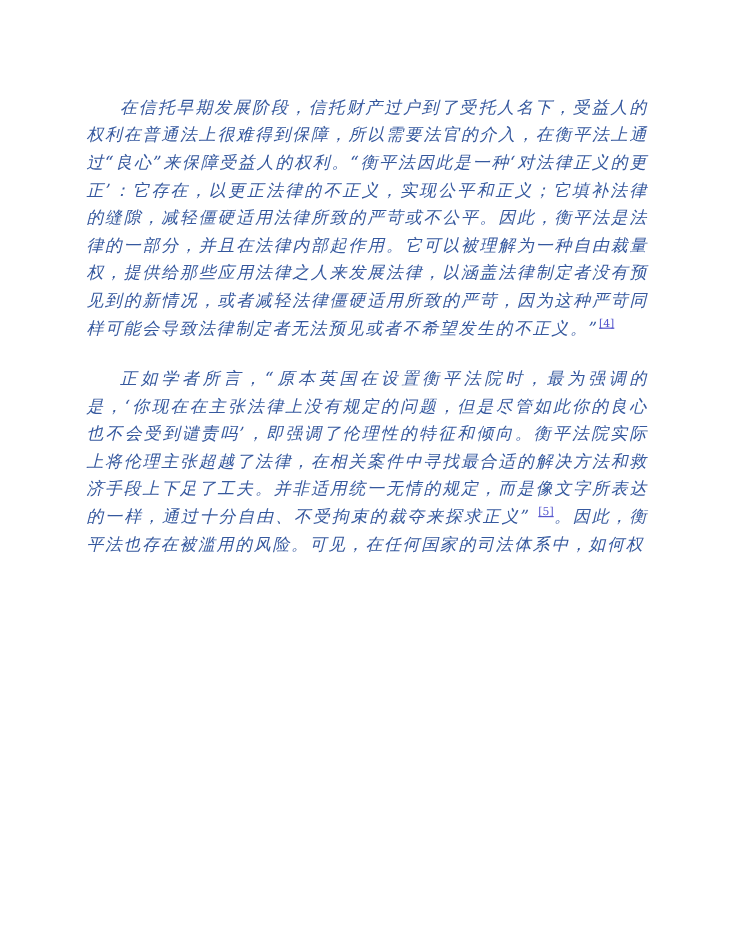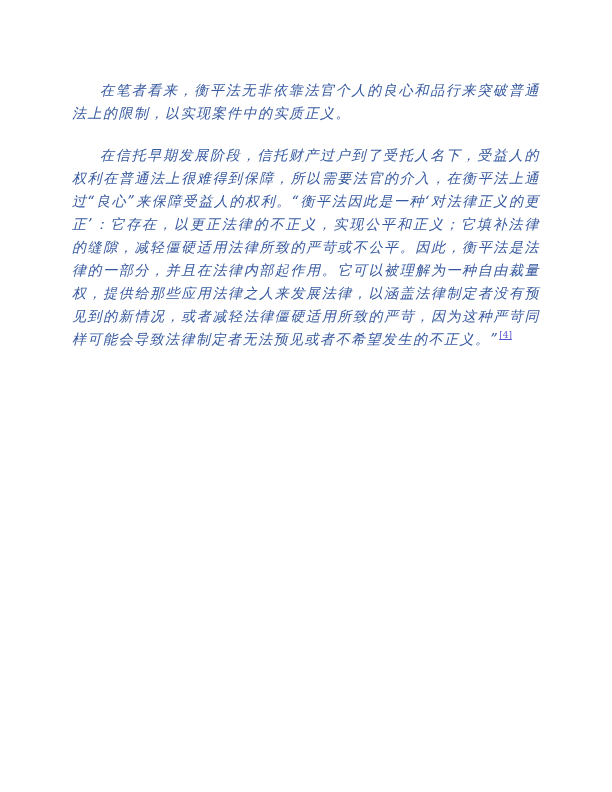--- a/index.html
+++ b/index.html
@@ -38,16 +38,16 @@
     vertical-align: super;
     font-style: normal;
     cursor: pointer;
   }
 </style>
 </head>
 <body>
 
 <div class="page">
   <div class="content" id="document-content" style="color: rgb(53, 88, 158);">
-      <p class="para"><span>在笔者看来，衡平法无非依靠法官个人的良心和品行来突破普通法上的限制，以实现案件中的实质正义。</span></p>
       <p class="para"><span>在信托早期发展阶段，信托财产过户到了受托人名下，受益人的权利在普通法上很难得到保障，所以需要法官的介入，在衡平法上通过“良心”来保障受益人的权利。“衡平法因此是一种‘对法律正义的更正’：它存在，以更正法律的不正义，实现公平和正义；它填补法律的缝隙，减轻僵硬适用法律所致的严苛或不公平。因此，衡平法是法律的一部分，并且在法律内部起作用。它可以被理解为一种自由裁量权，提供给那些应用法律之人来发展法律，以涵盖法律制定者没有预见到的新情况，或者减轻法律僵硬适用所致的严苛，因为这种严苛同样可能会导致法律制定者无法预见或者不希望发生的不正义。”</span><sup class="footnote-ref" style="color: rgb(86, 86, 206);">[4]</sup></p>
+      <p class="para"><span>正如学者所言，“原本英国在设置衡平法院时，最为强调的是，‘你现在在主张法律上没有规定的问题，但是尽管如此你的良心也不会受到谴责吗’，即强调了伦理性的特征和倾向。衡平法院实际上将伦理主张超越了法律，在相关案件中寻找最合适的解决方法和救济手段上下足了工夫。并非适用统一无情的规定，而是像文字所表达的一样，通过十分自由、不受拘束的裁夺来探求正义” </span><sup class="footnote-ref" style="color: rgb(86, 86, 206);">[5]</sup><span>。因此，衡平法也存在被滥用的风险。可见，在任何国家的司法体系中，如何权</span></p>
     </div>
 </div>
 
 </body></html>

